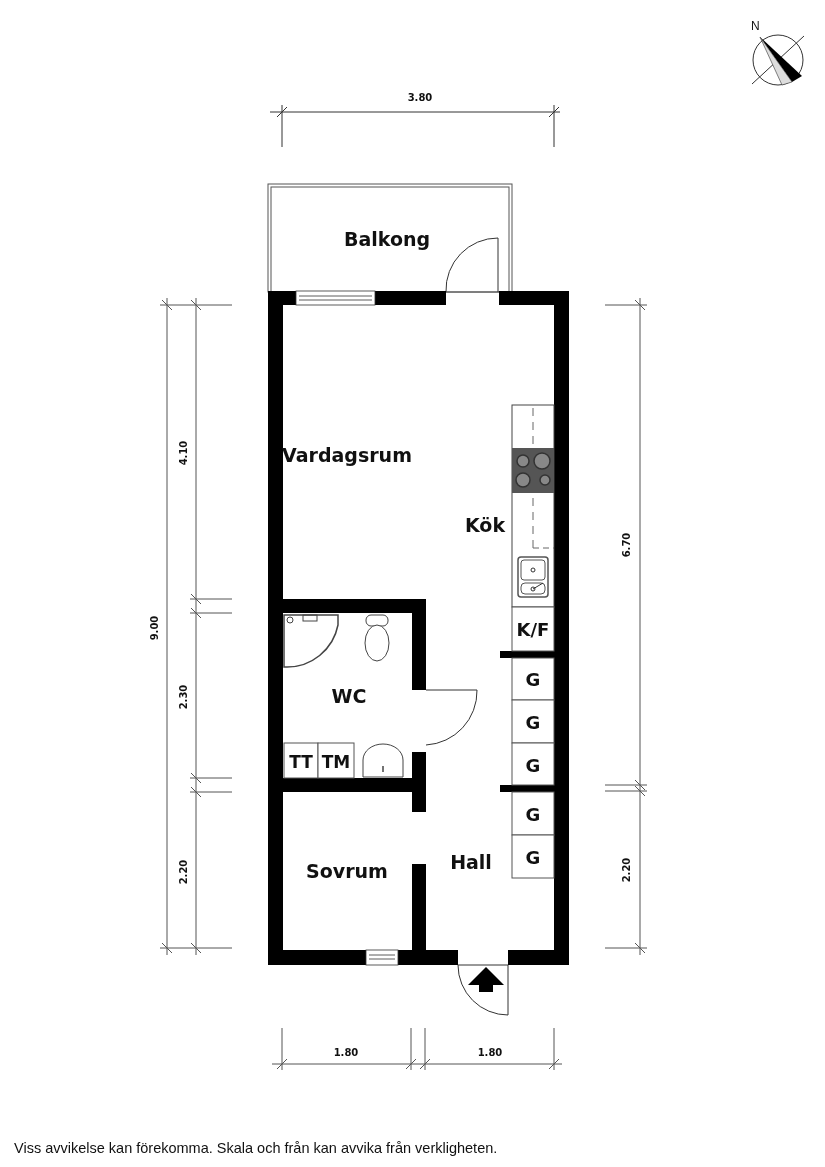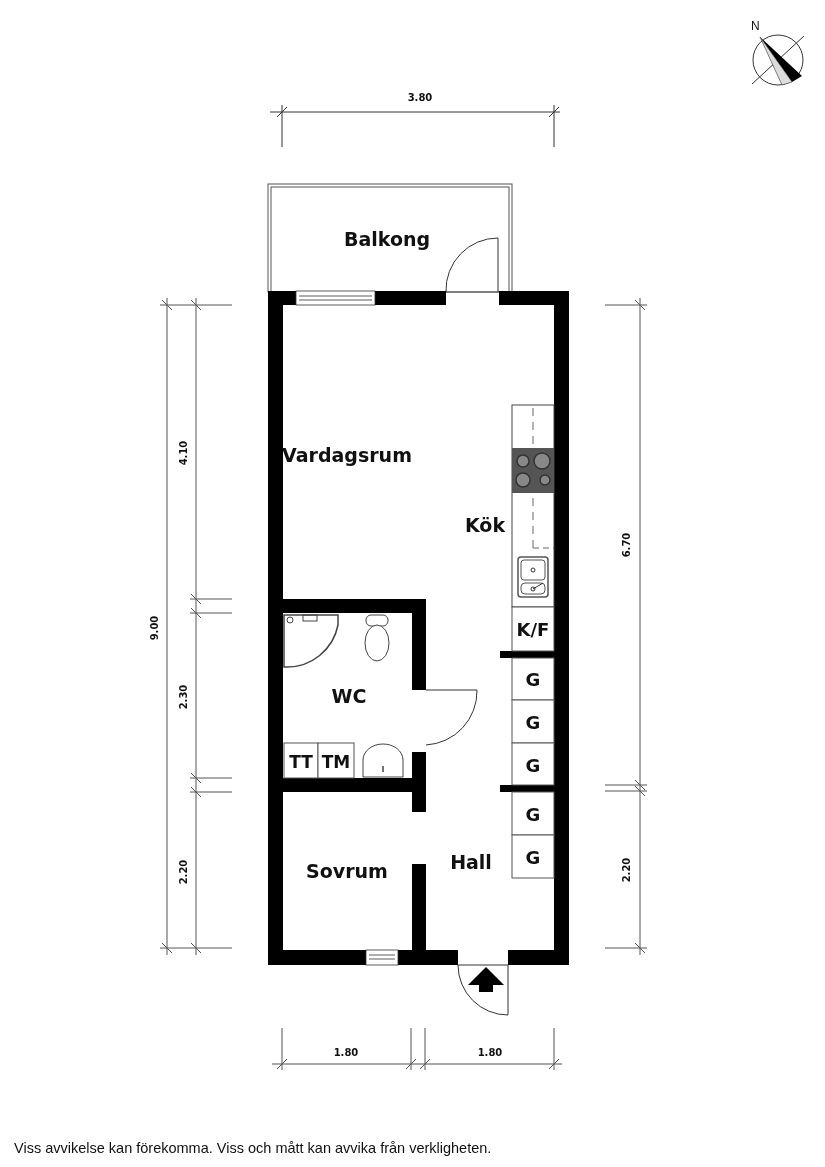--- a/index.html
+++ b/index.html
@@ -203,13 +203,13 @@
 
   <g>
     <line x1="458" y1="965" x2="508" y2="965" stroke="#333" stroke-width="1"></line>
     <path d="M458 965 A 50 50 0 0 0 508 1015 L508 965" fill="none" stroke="#333" stroke-width="1"></path>
   </g>
   <g>
     <polygon points="486,967 468,985 479,985 479,992 493,992 493,985 504,985" fill="#000"></polygon>
   </g>
 </svg>
 
-<div class="footer">Viss avvikelse kan förekomma. Viss och mått kan avvika från verkligheten.</div>
+<div class="footer">Viss avvikelse kan förekomma. Skala och från kan avvika från verkligheten.</div>
 
 </body></html>

